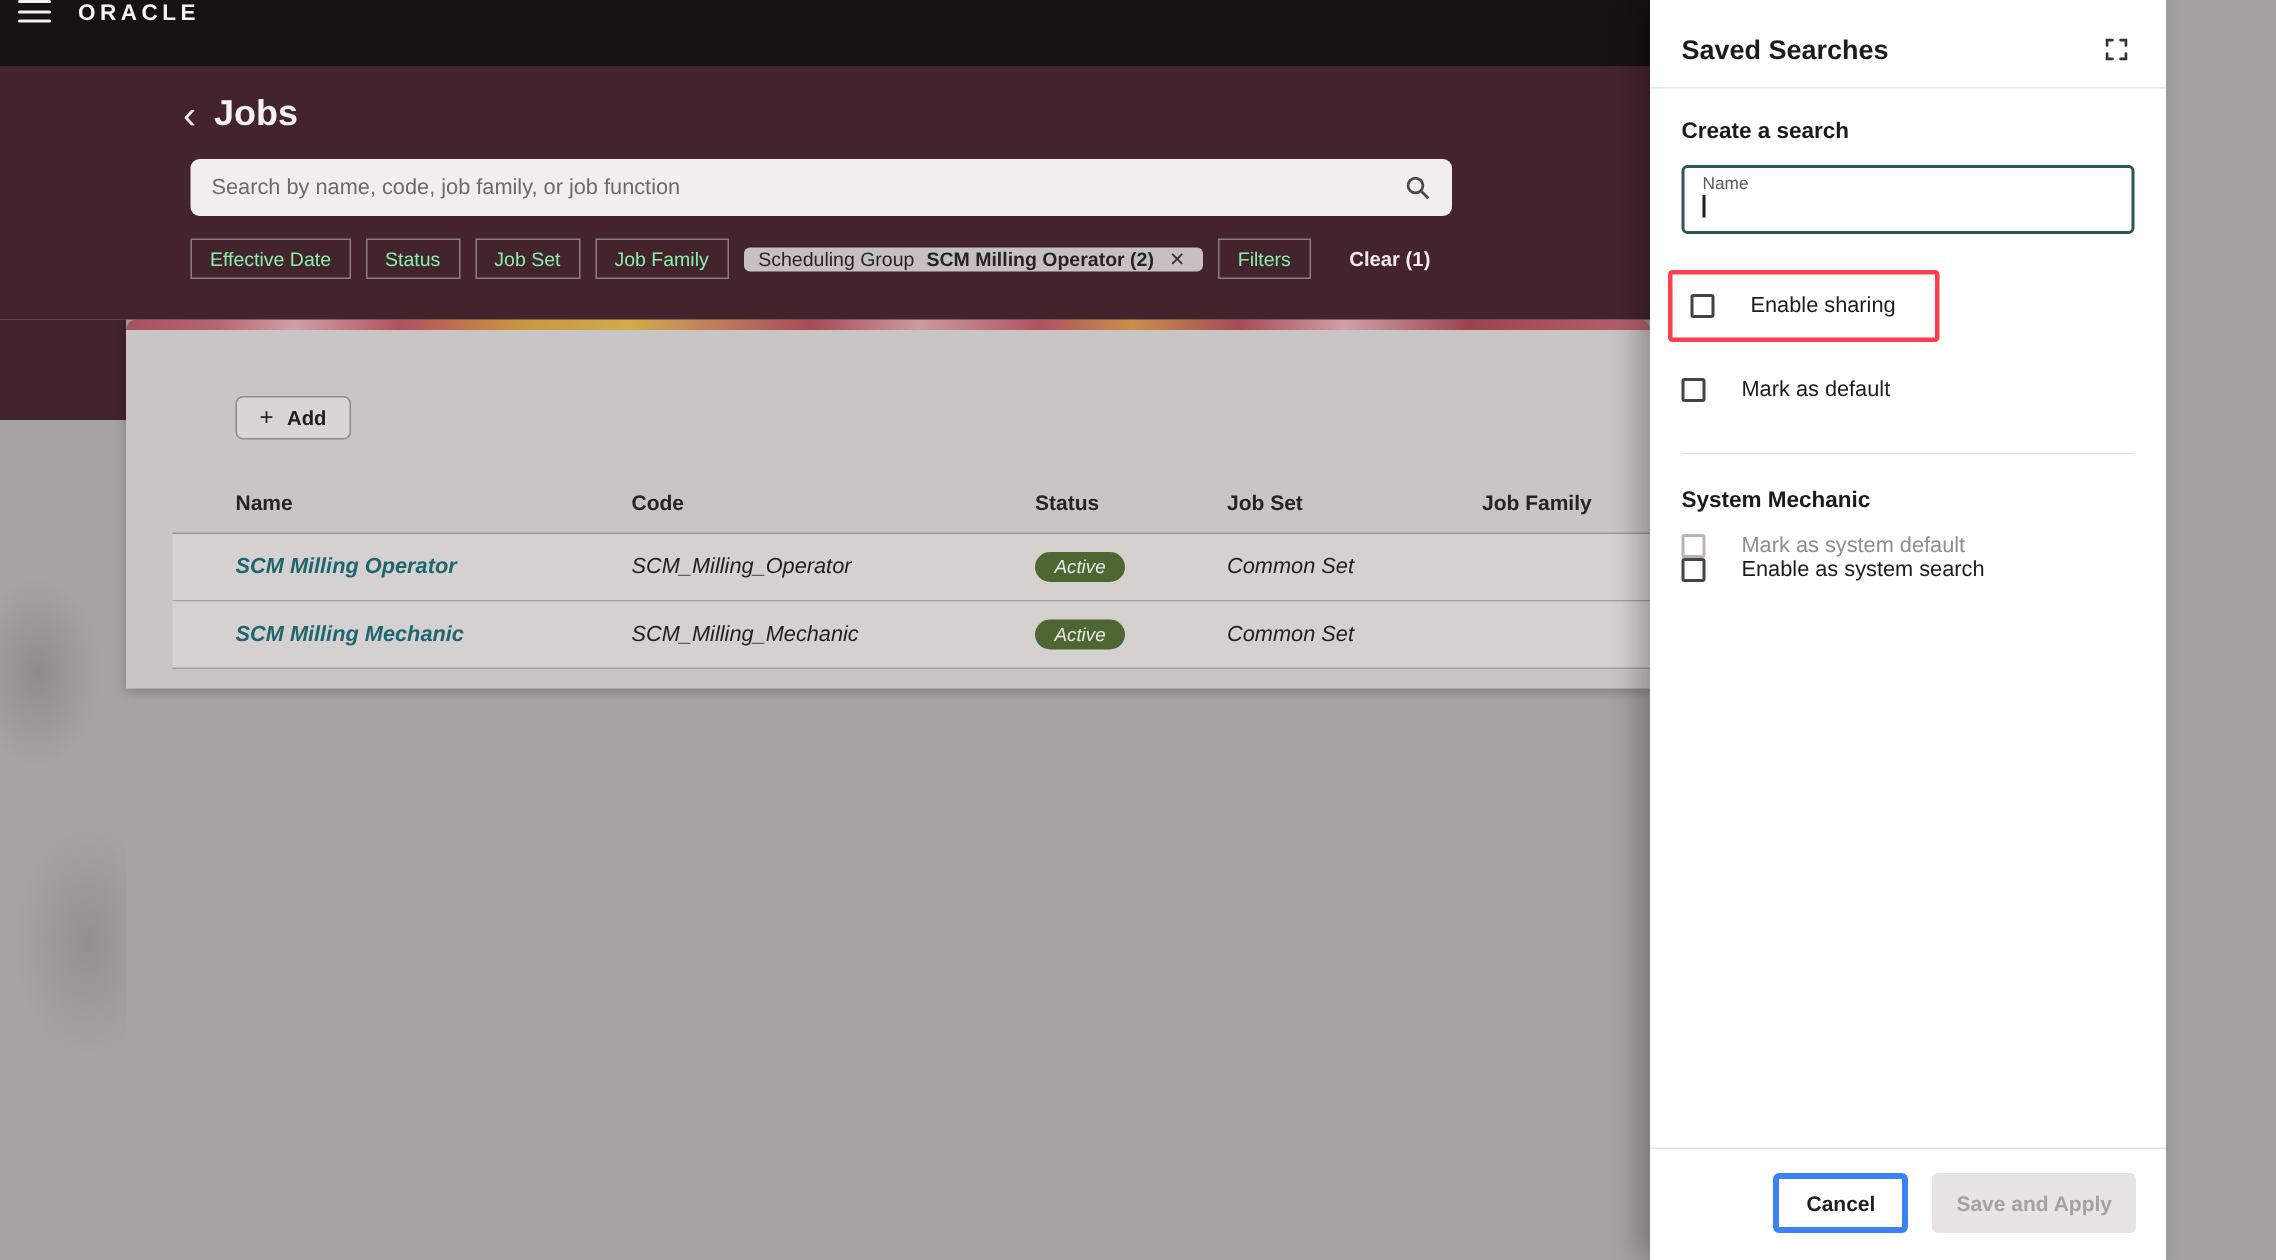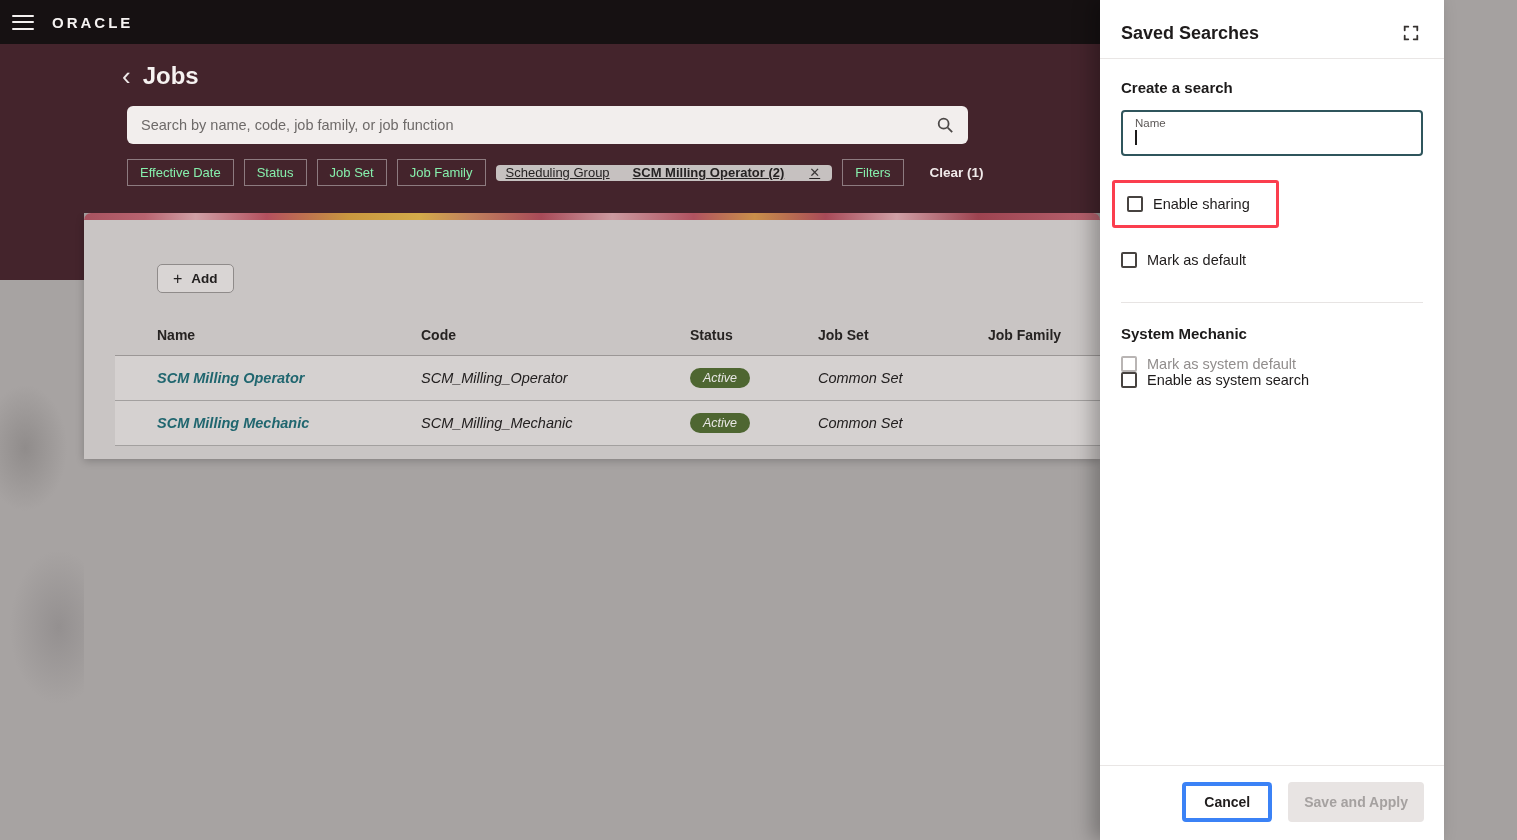--- a/index.html
+++ b/index.html
@@ -2,40 +2,40 @@
 <html><head>
 <meta charset="utf-8">
 <style>
   * { box-sizing: border-box; margin: 0; padding: 0; }
   html,body { width:1517px; height:840px; }
   body { font-family:"Liberation Sans", sans-serif; overflow:hidden; background:#a5a1a0; }
   .stage { position:relative; width:1517px; height:840px; overflow:hidden; }
 
   
   .topbar { position:absolute; left:0; top:0; width:1100px; height:44px; background:#161112;
-            display:flex; align-items:center; padding-left:12px; gap:18px; z-index:2; }
+            display:flex; padding-left:12px; gap:18px; z-index:2; }
   .hamburger { width:22px; height:15px; display:flex; flex-direction:column; justify-content:space-between; cursor:pointer; }
   .hamburger span { display:block; height:2px; background:#f4f1f0; border-radius:1px; }
   .brand { color:#f6f3f2; font-size:15px; font-weight:600; letter-spacing:3px; }
 
   
   .hero { position:absolute; left:0; top:44px; width:1100px; height:169px; background:#44242c; z-index:1; }
   .page-head { position:absolute; left:122px; top:18px; display:flex; align-items:center; gap:12px; }
   .back-chevron { color:#efe9e9; font-size:26px; line-height:26px; cursor:pointer; font-weight:400; }
   .page-title { color:#f6f2f1; font-size:24px; font-weight:700; }
   .searchbar { position:absolute; left:127px; top:62px; width:841px; height:38px; background:#f2eeed;
                border-radius:6px; display:flex; align-items:center; padding:0 14px;justify-content:space-between; }
   .searchbar input { flex:1; border:none; outline:none; background:transparent; font-size:14.5px;
                      font-family:"Liberation Sans", sans-serif; color:#2a2726; }
   .searchbar input::placeholder { color:#6e6a69; opacity:1; }
   .chips { position:absolute; left:127px; top:115px; display:flex; align-items:center; gap:10px; }
   .chip { height:27px; display:inline-flex; align-items:center; padding:0 12px; border:1px solid #8d7b80;
           border-radius:0; color:#86efac; font-size:13px; background:transparent; cursor:pointer; white-space:nowrap; }
-  .chip-active { height:16px; display:inline-flex; align-items:center; gap:23px; padding:0 10px;
-                 background:#c6c1c0; border-radius:4px; font-size:13px; color:#262323; cursor:pointer; white-space:nowrap;text-decoration:underline; }
+  .chip-active { height:16px; display:inline-flex; align-items:center; gap:8px; padding:0 10px;
+                 background:#c6c1c0; border-radius:4px; font-size:13px; color:#262323; cursor:pointer; white-space:nowrap; }
   .chip-active b { font-weight:700; }
   .chip-x { font-size:13px; color:#3a3737; cursor:pointer; padding:0 2px; }
   .clear-link { margin-left:16px; color:#f0eaea; font-size:13.5px; font-weight:600; cursor:pointer; white-space:nowrap; }
 
   
   .maroon-left { position:absolute; left:0; top:213px; width:84px; height:67px; background:#44242c; }
   .left-decor { position:absolute; left:0; top:280px; width:84px; height:560px;
                 background: radial-gradient(60px 90px at 30% 30%, #908c8b 0%, rgba(144,140,139,0) 70%),
                             radial-gradient(70px 110px at 70% 62%, #949090 0%, rgba(148,144,144,0) 70%),
                             #a7a3a2; }
@@ -65,21 +65,21 @@
             box-shadow:-8px 0 18px rgba(0,0,0,0.28); display:flex; flex-direction:column; z-index:5; }
   .drawer-head { padding:22px 22px 14px 21px; display:flex; align-items:center; justify-content:space-between; }
   .drawer-title { font-size:18px; font-weight:700; color:#1e1b1b; }
   .expand-btn { width:22px; height:22px; display:flex; align-items:center; justify-content:center; cursor:pointer; background:none; border:none; }
   .d-divider { height:1px; background:#e9e6e5; }
   .drawer-content { flex:1; padding:20px 21px 0 21px; }
   .section-heading { font-size:15px; font-weight:700; color:#1c1a1a; margin-bottom:14px; }
   .name-field { border:2px solid #2f555c; border-radius:4px; height:46px; padding:5px 12px 6px; cursor:text; }
   .name-field .flabel { display:block; font-size:11.5px; color:#5c5857; }
   .caret { display:inline-block; width:1.5px; height:15px; background:#1c1a1a; margin-top:1px; }
-  .chk-row { display:flex; align-items:flex-start; gap:10px; font-size:14.5px; color:#1e1b1b; cursor:pointer; }
+  .chk-row { display:flex; align-items:flex-start; gap:24px; font-size:14.5px; color:#1e1b1b; cursor:pointer; }
   .cbox { width:16px; height:16px; border:2px solid #474340; border-radius:2px; background:#fff; flex:0 0 auto; }
   .red-annot { display:inline-block; margin:24px 0 0 -9px; border:3px solid #fb3e4e; border-radius:3px;
                padding:13px 26px 13px 12px; }
   .row-md { margin:24px 0 34px 0; }
   .sec-divider { height:1px; background:#e7e4e3; margin:0 0 22px 0; }
   .row-es { margin-bottom:48px; }
   .chk-row.disabled { color:#918d8c; cursor:default; }
   .chk-row.disabled .cbox { border-color:#b9b5b4; }
   .drawer-footer { border-top:1px solid #e9e6e5; padding:16px 20px 18px; display:flex; justify-content:flex-end;
                    gap:16px; margin-top:auto; }

